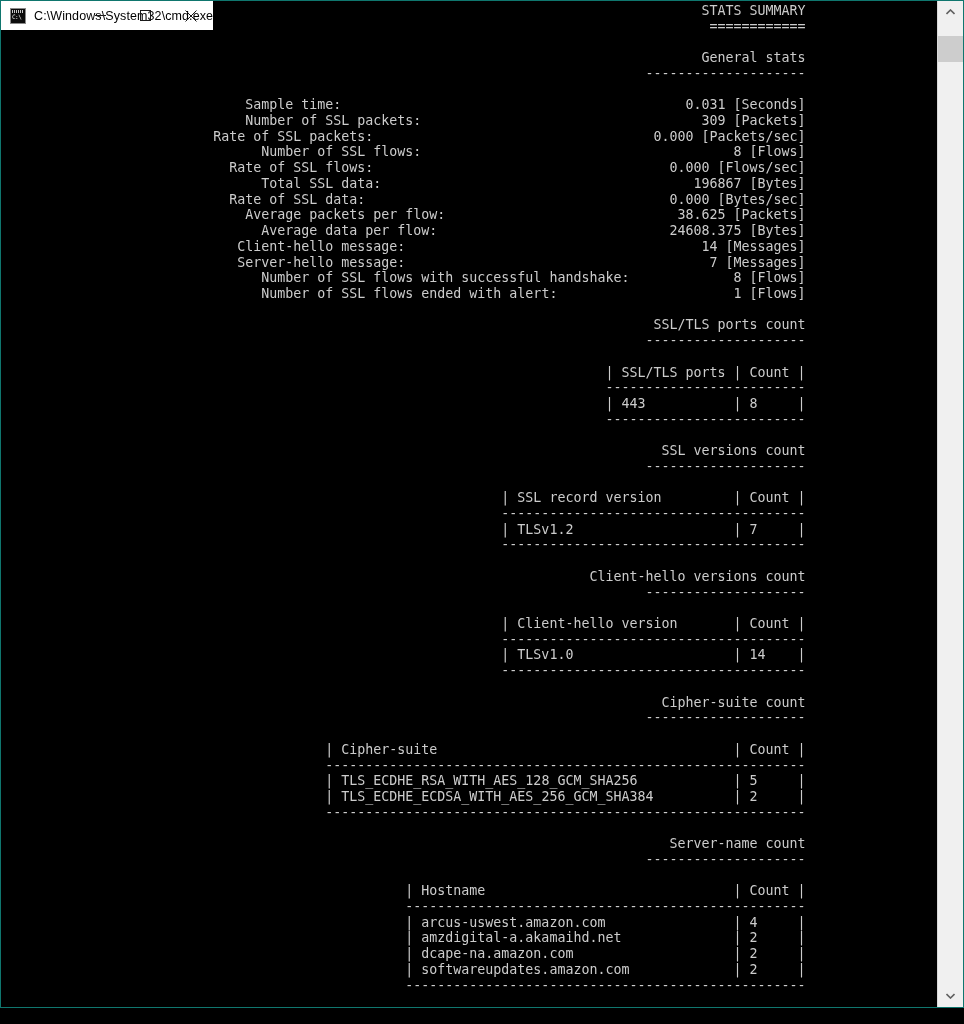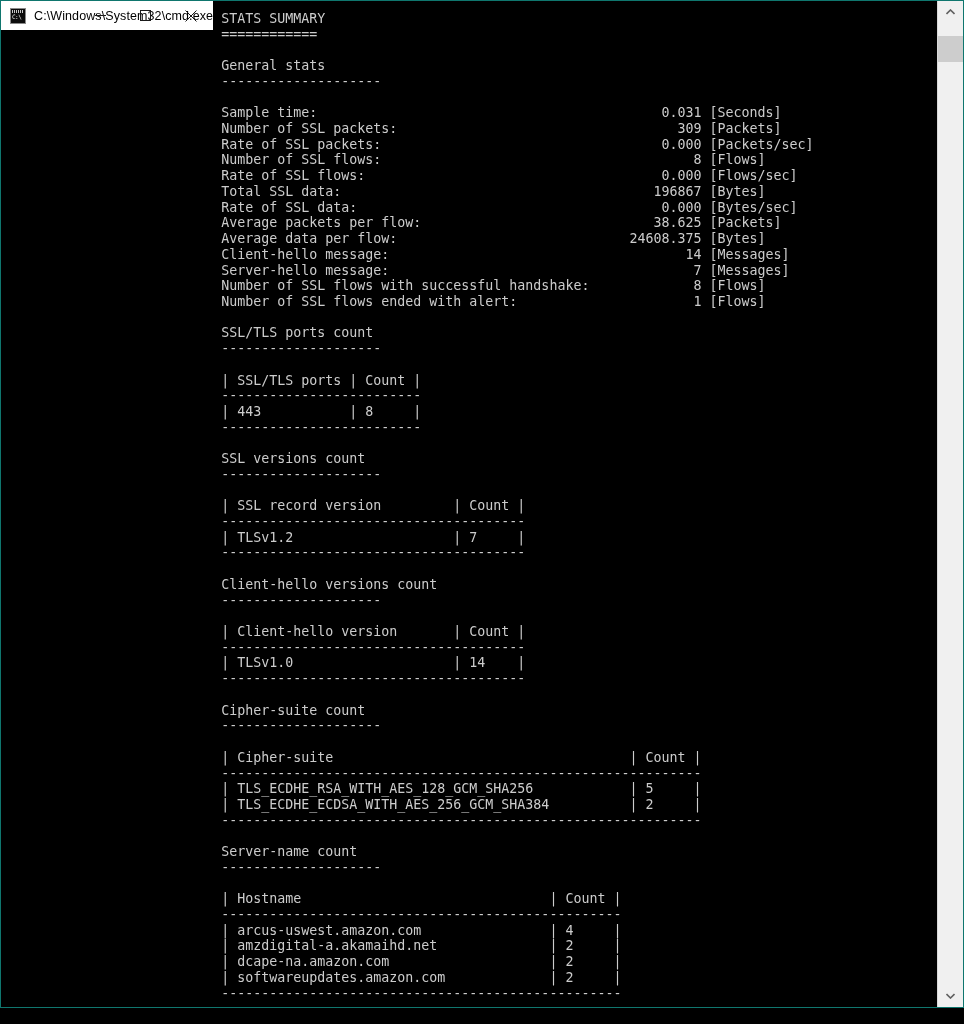--- a/index.html
+++ b/index.html
@@ -101,28 +101,29 @@
     flex: 1 1 auto;
     background: #000000;
     overflow: hidden;
     position: relative;
     padding: 0;
   }
   #console-text {
     position: absolute;
     left: 0;
     top: 2px;
-    margin: 8px;
+    margin: 0;
     padding: 0;
     font-family: "DejaVu Sans Mono", monospace;
     font-size: 13.3px;
     line-height: 15.72px;
     color: #cccccc;
     white-space: pre;
     letter-spacing: 0px;
+    text-align: right;
     -webkit-font-smoothing: none;
   }
 
   
   #scrollbar {
     width: 26px;
     min-width: 26px;
     background: #f0f0f0;
     border-left: 1px solid #d9d9d9;
     box-sizing: border-box;

